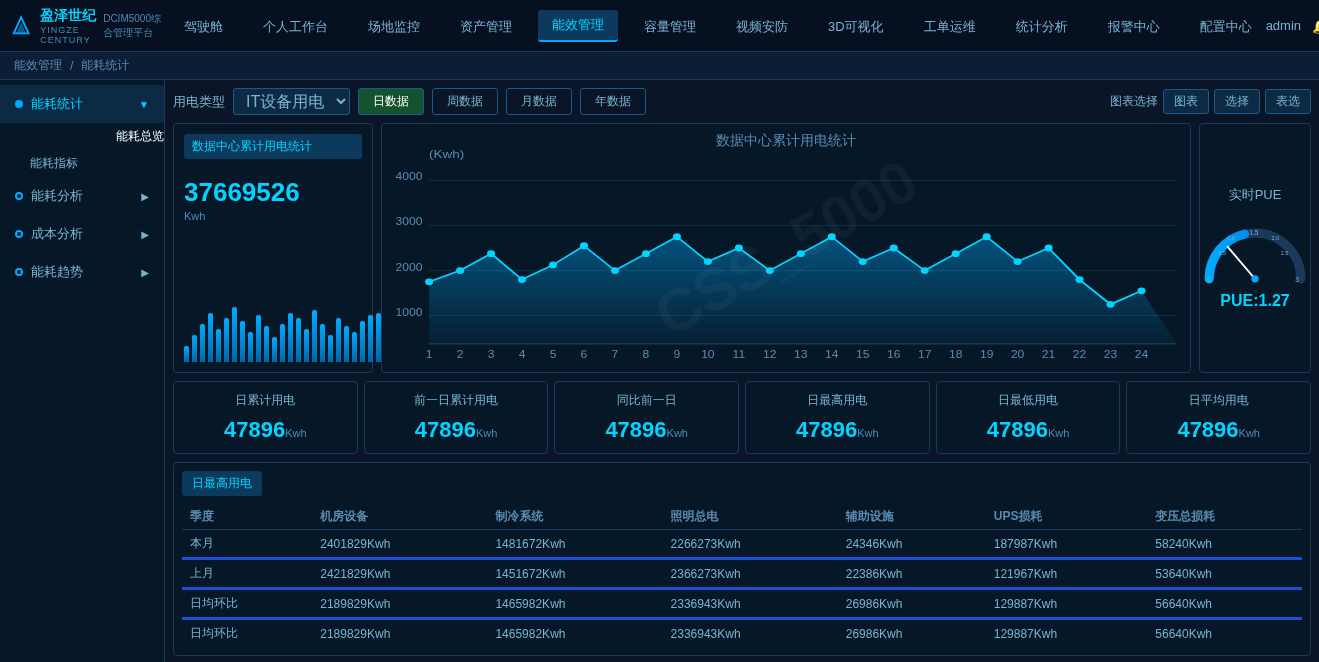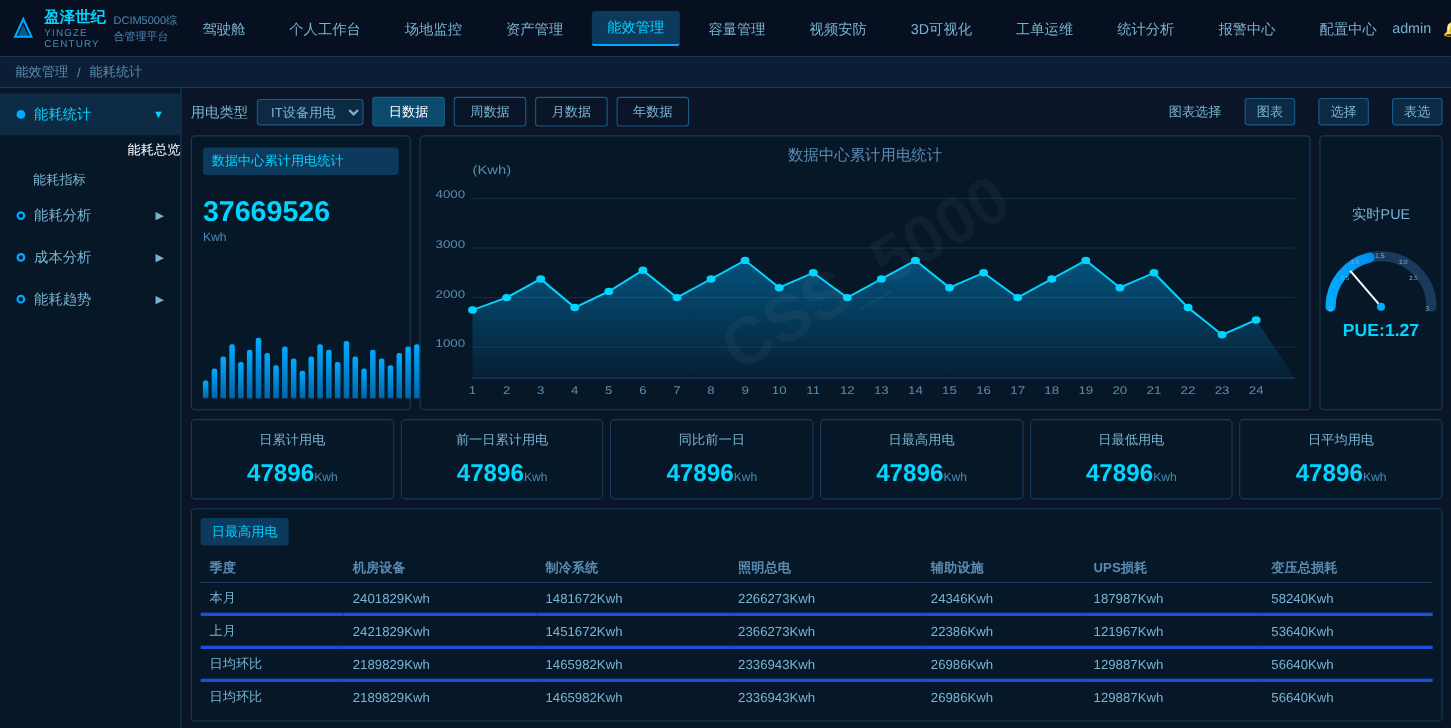--- a/index.html
+++ b/index.html
@@ -206,41 +206,41 @@
     .label-text {
       color: #7ab3d0;
       font-size: 13px;
       white-space: nowrap;
     }
     .select-box {
       background: #0d2a45;
       border: 1px solid #1a5a8a;
       color: #7ab3d0;
       padding: 3px 8px;
-      font-size: 12px;
+      font-size: 16px;
       border-radius: 3px;
       cursor: pointer;
     }
     .tab-btn {
       padding: 4px 14px;
       border: 1px solid #1a5a8a;
       background: transparent;
       color: #7ab3d0;
       font-size: 12px;
       border-radius: 3px;
       cursor: pointer;
     }
     .tab-btn.active {
-      background: #0c4a6e;
+      background: #14532d;
       color: #fff;
     }
     .right-btns {
       margin-left: auto;
       display: flex;
-      gap: 21px;
+      gap: 5px;
       align-items: center;
     }
     .chart-select-label {
       color: #7ab3d0;
       font-size: 12px;
     }
     .chart-btn {
       padding: 3px 10px;
       border: 1px solid #1a5a8a;
       background: #0d2a45;

